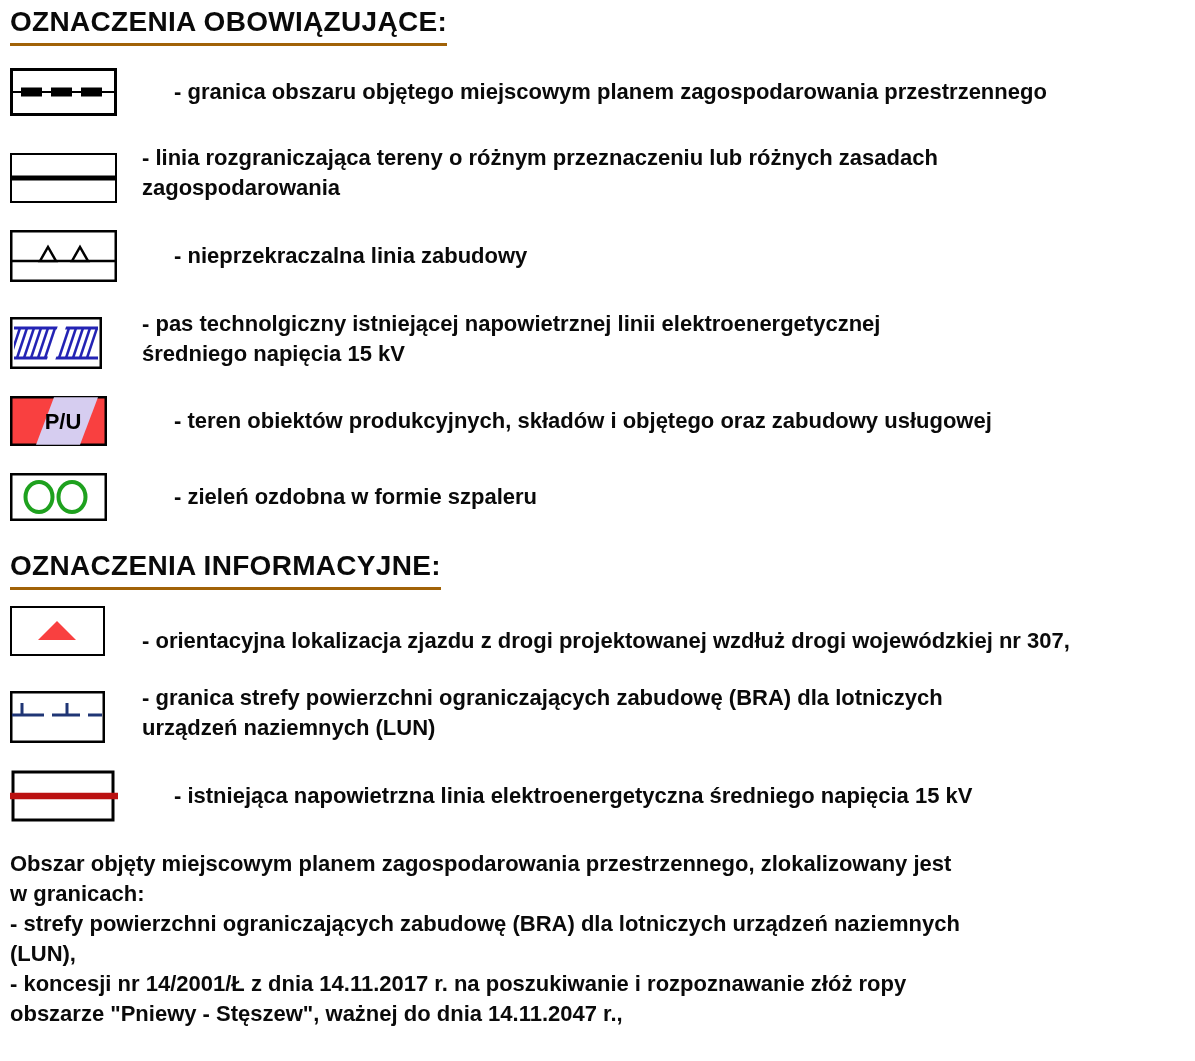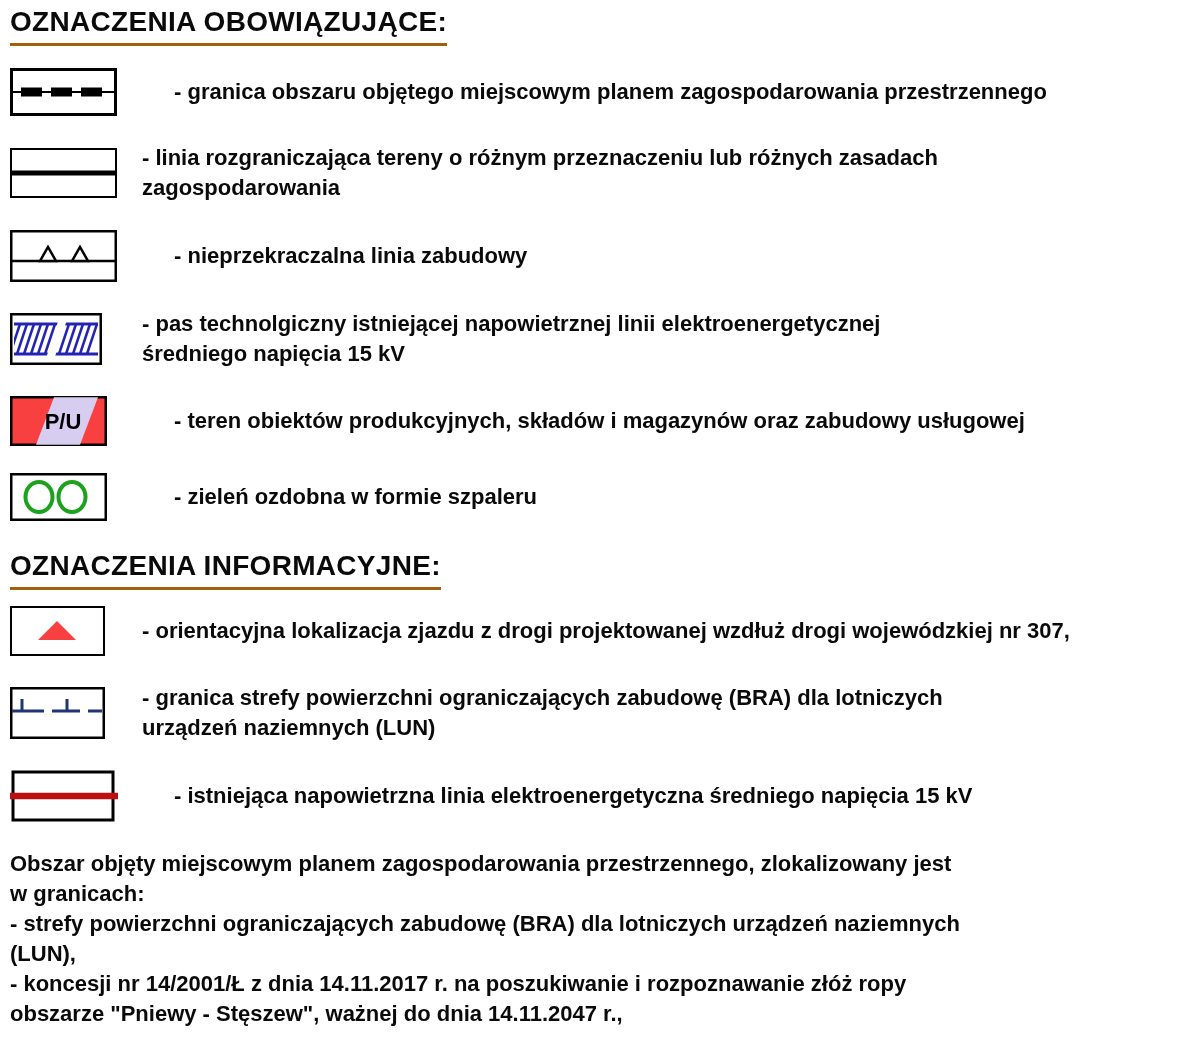--- a/index.html
+++ b/index.html
@@ -12,21 +12,21 @@
     overflow:hidden;
   }
   .sec-heading{
     display:inline-block;
     font-size:28px;letter-spacing:0.3px;
     border-bottom:3px solid #a16207;
     padding-bottom:5px;
     margin:0 0 22px 0;
   }
   .sec-heading.second{margin-top:2px;margin-bottom:16px;}
-  .row{display:flex;align-items:center;margin-bottom:27px;}
+  .row{display:flex;align-items:flex-end;margin-bottom:27px;}
   .row.center{align-items:center;gap:32px;}
   .sym{width:132px;flex:0 0 132px;}
   .lbl{font-size:22px;line-height:30px;white-space:pre-wrap;}
   .row.center .lbl{line-height:26px;}
   svg{display:block;}
   svg text{font-family:"Liberation Sans","DejaVu Sans",sans-serif;font-weight:bold;}
   .blk{stroke:#000;}
   .boxfill{fill:#fff;}
   .hatch{stroke:var(--blue-hatch,#2323b4);}
   .navy{stroke:var(--navy,#1f3575);}
@@ -119,21 +119,21 @@
   </div>
 
   <div class="row center">
     <div class="sym">
       <svg width="97" height="50" viewBox="0 0 97 50">
         <rect class="redfill blk" x="1.25" y="1.25" width="94.5" height="47.5" stroke-width="2.5"></rect>
         <polygon class="lav" points="26,48.7 44,1.3 88,1.3 70,48.7"></polygon>
         <text x="53" y="33" font-size="22" fill="#000" text-anchor="middle">P/U</text>
       </svg>
     </div>
-    <div class="lbl">- teren obiektów produkcyjnych, składów i magazynów oraz zabudowy usługowej</div>
+    <div class="lbl">- teren obiektów produkcyjnych, składów i objętego oraz zabudowy usługowej</div>
   </div>
 
   <div class="row center">
     <div class="sym">
       <svg width="97" height="48" viewBox="0 0 97 48">
         <rect class="boxfill blk" x="1.25" y="1.25" width="94.5" height="45.5" stroke-width="2.5"></rect>
         <ellipse class="grn" cx="29" cy="24" rx="13.5" ry="15" stroke-width="4"></ellipse>
         <ellipse class="grn" cx="62" cy="24" rx="13.5" ry="15" stroke-width="4"></ellipse>
       </svg>
     </div>

